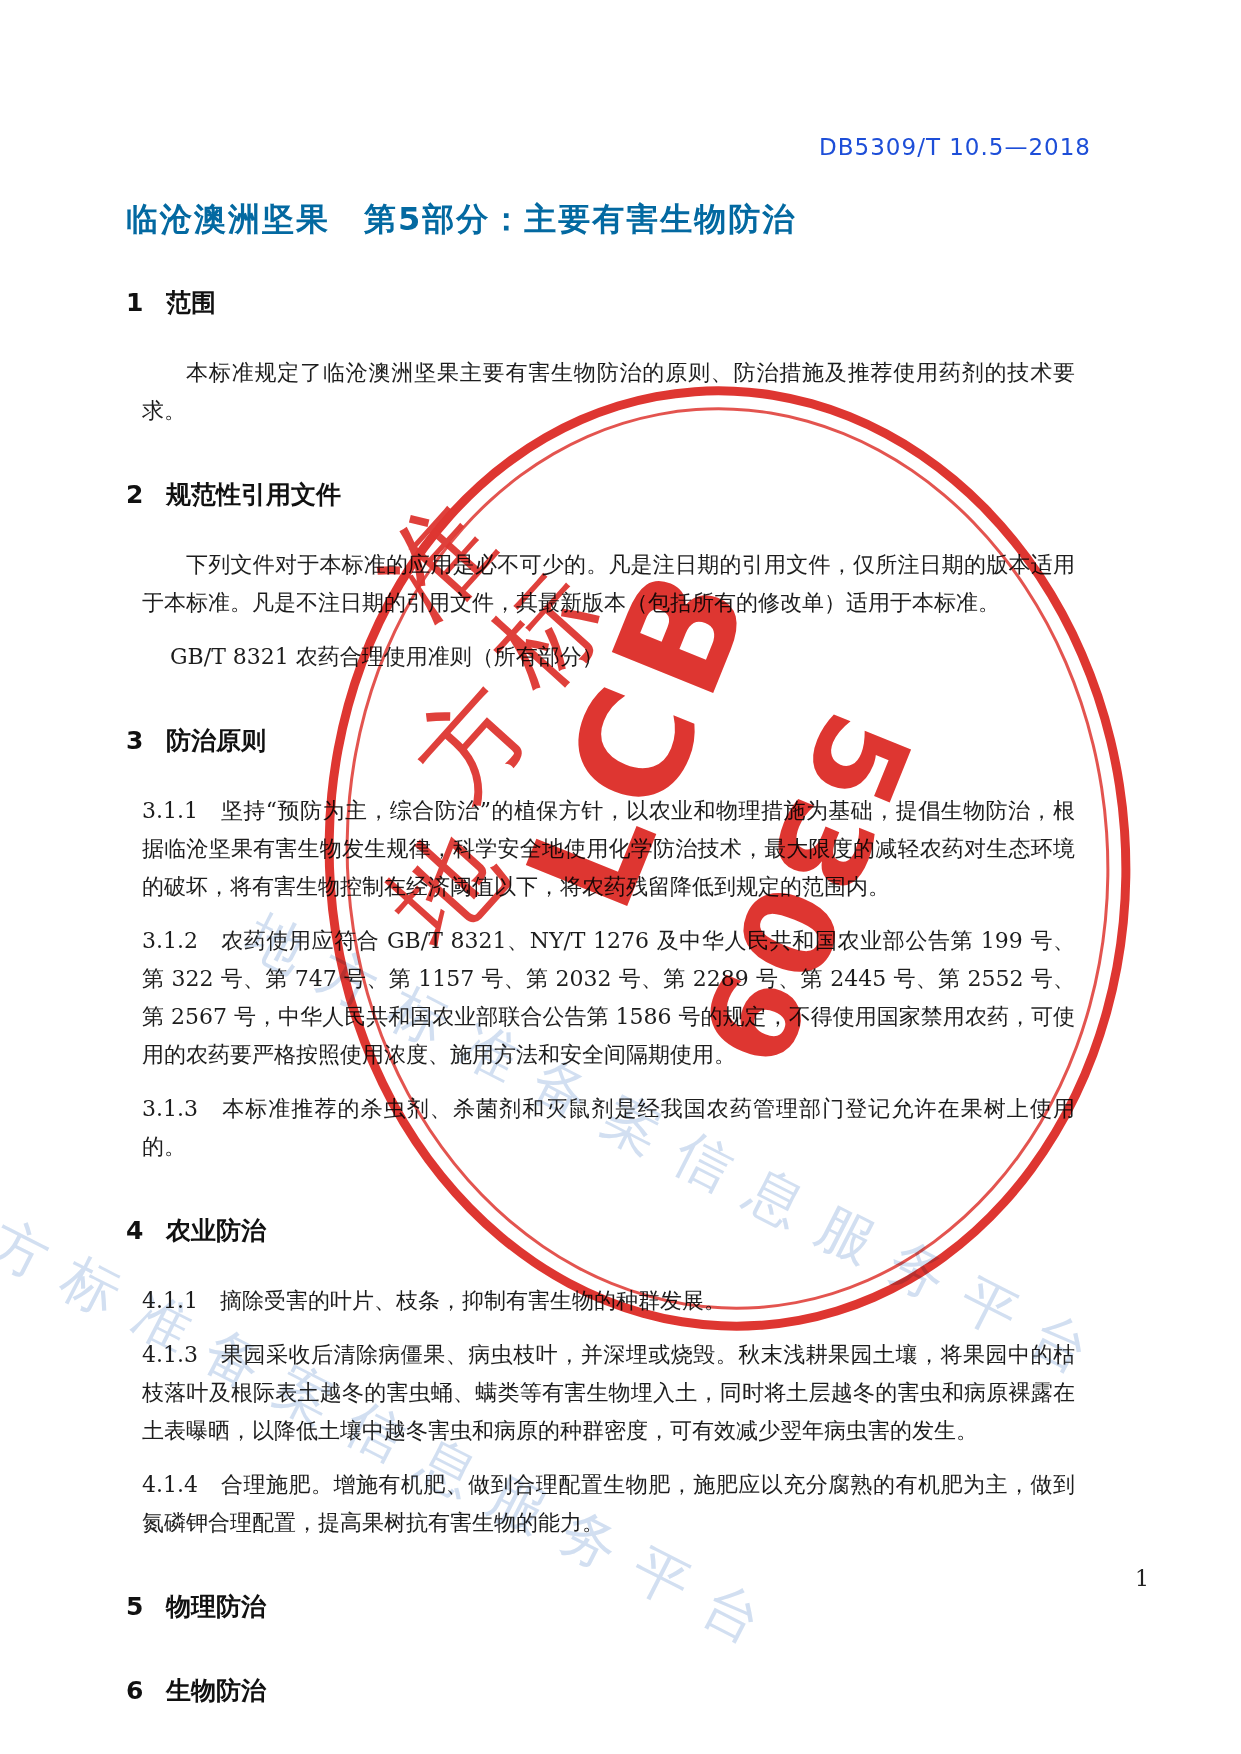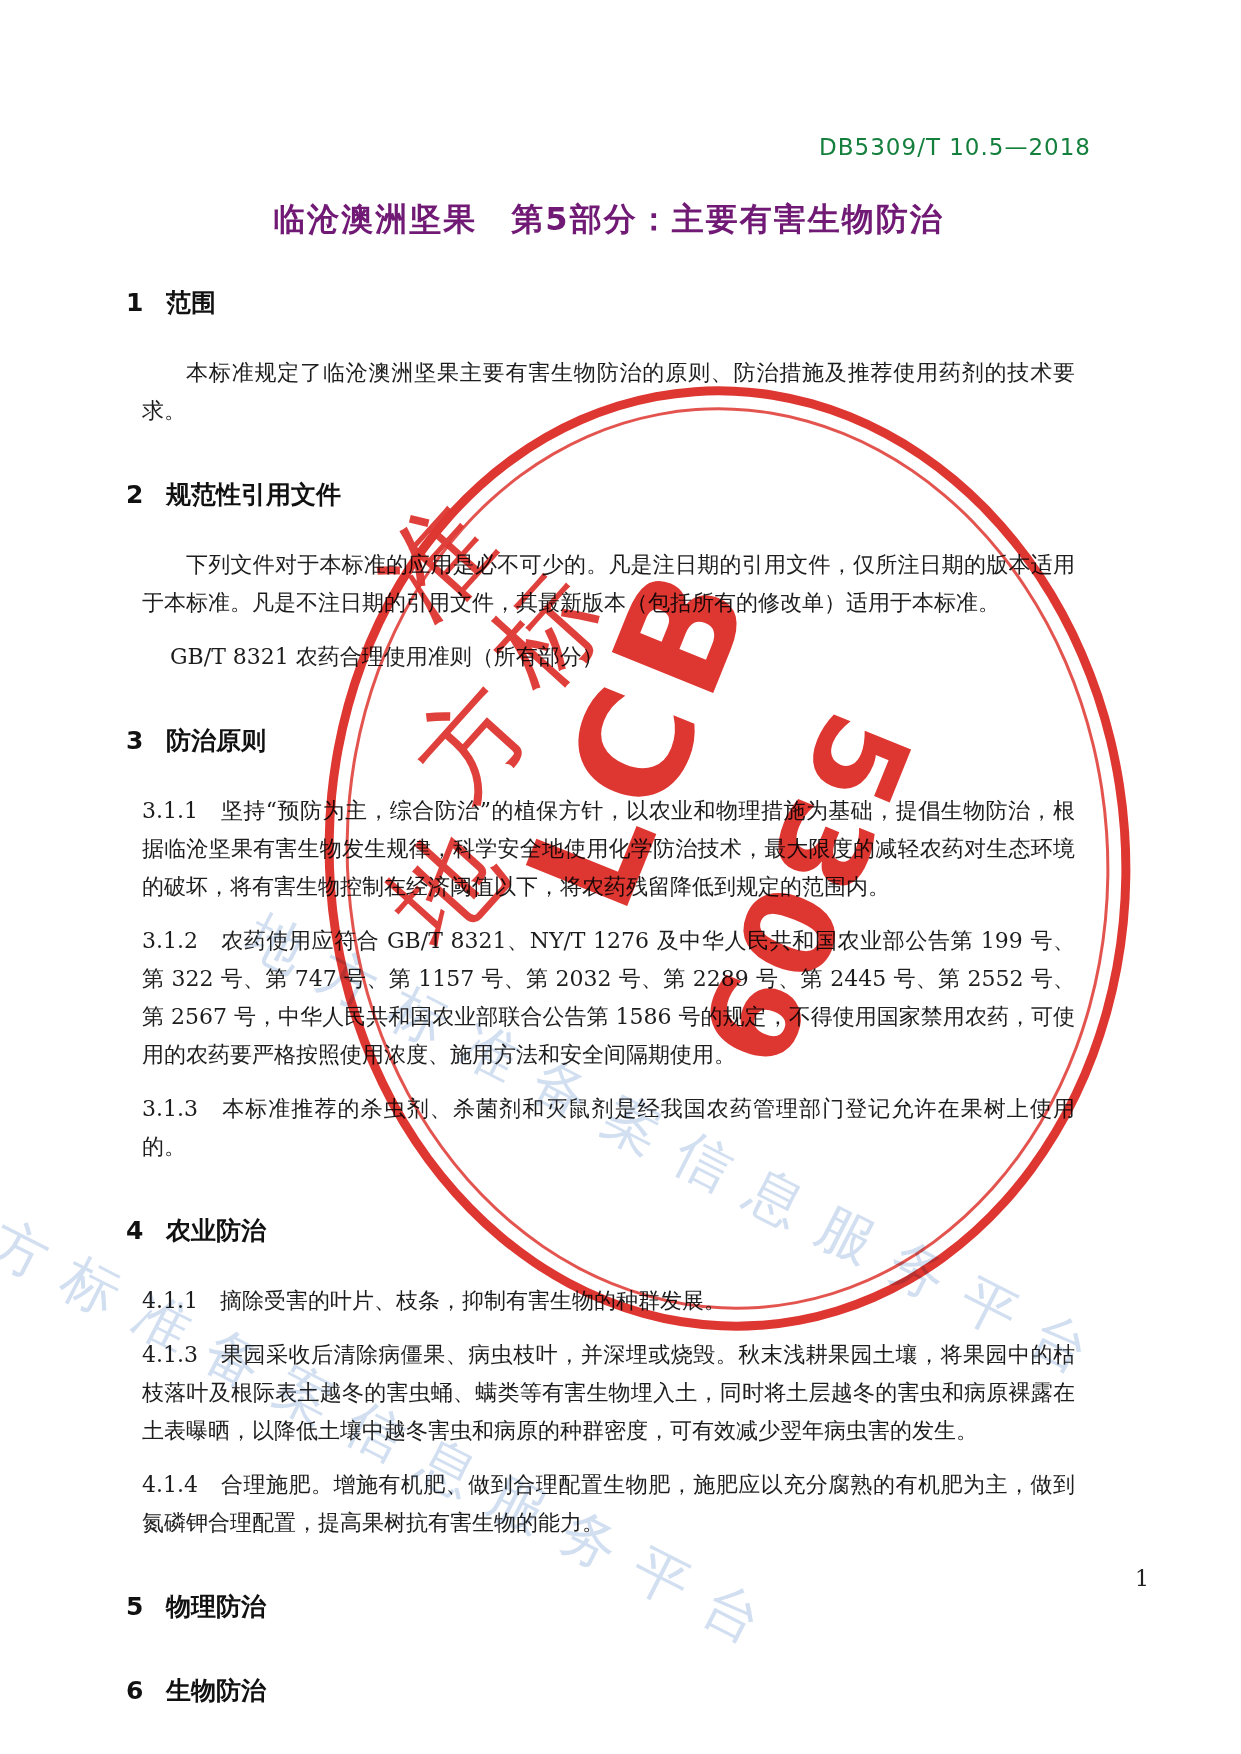--- a/index.html
+++ b/index.html
@@ -10,27 +10,27 @@
     color:#1d1d1d;
   }
   .content{
     position:relative; z-index:2;
     padding:128px 150px 0 126px;
     font-size:22px; line-height:38px;
   }
   .doc-code{
     text-align:right;
     font-family:"DejaVu Sans","Liberation Sans",sans-serif;
-    font-size:23px; letter-spacing:1px; color:#15803d;
+    font-size:23px; letter-spacing:1px; color:#1d4ed8;
   }
   .title{
     margin:34px 0 0 0;
-    text-align:center;
+    text-align:left;
     font-family:"DejaVu Sans","Liberation Sans",sans-serif;
-    font-weight:700; font-size:32px; letter-spacing:2px; color:#701a75;
+    font-weight:700; font-size:32px; letter-spacing:2px; color:#0369a1;
   }
   section{margin:0;}
   .sec-h{
     margin:46px 0 32px 0;
     font-family:"DejaVu Sans","Liberation Sans",sans-serif;
     font-weight:700; font-size:25px; color:#111;
   }
   .sec-num{margin-right:0.9em;}
   .para{margin:16px; text-align:justify;}
   .indent{text-indent:2em;}

